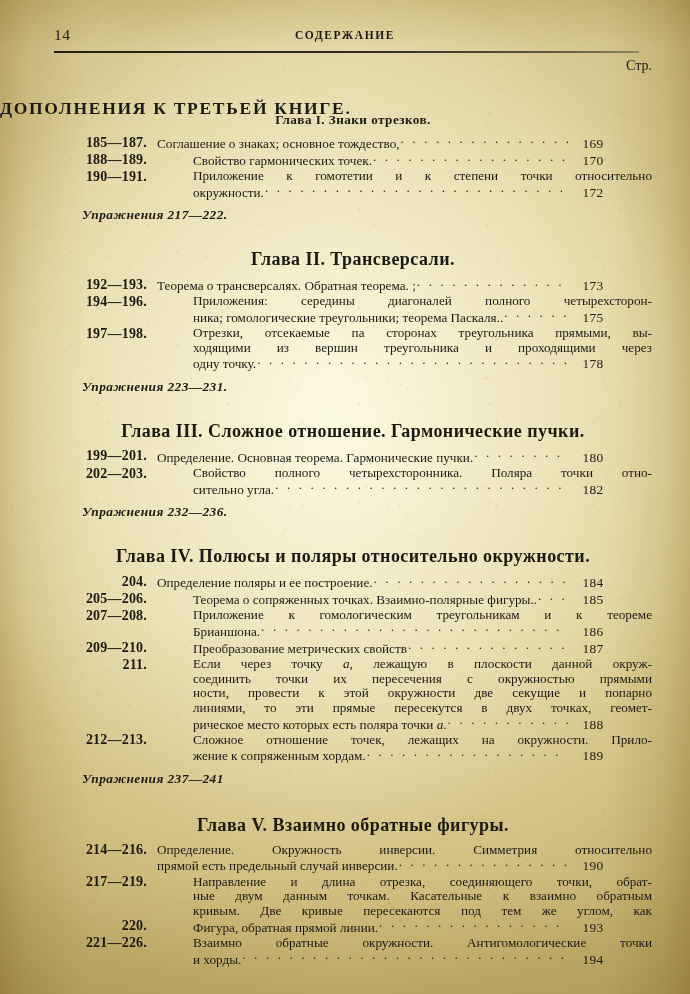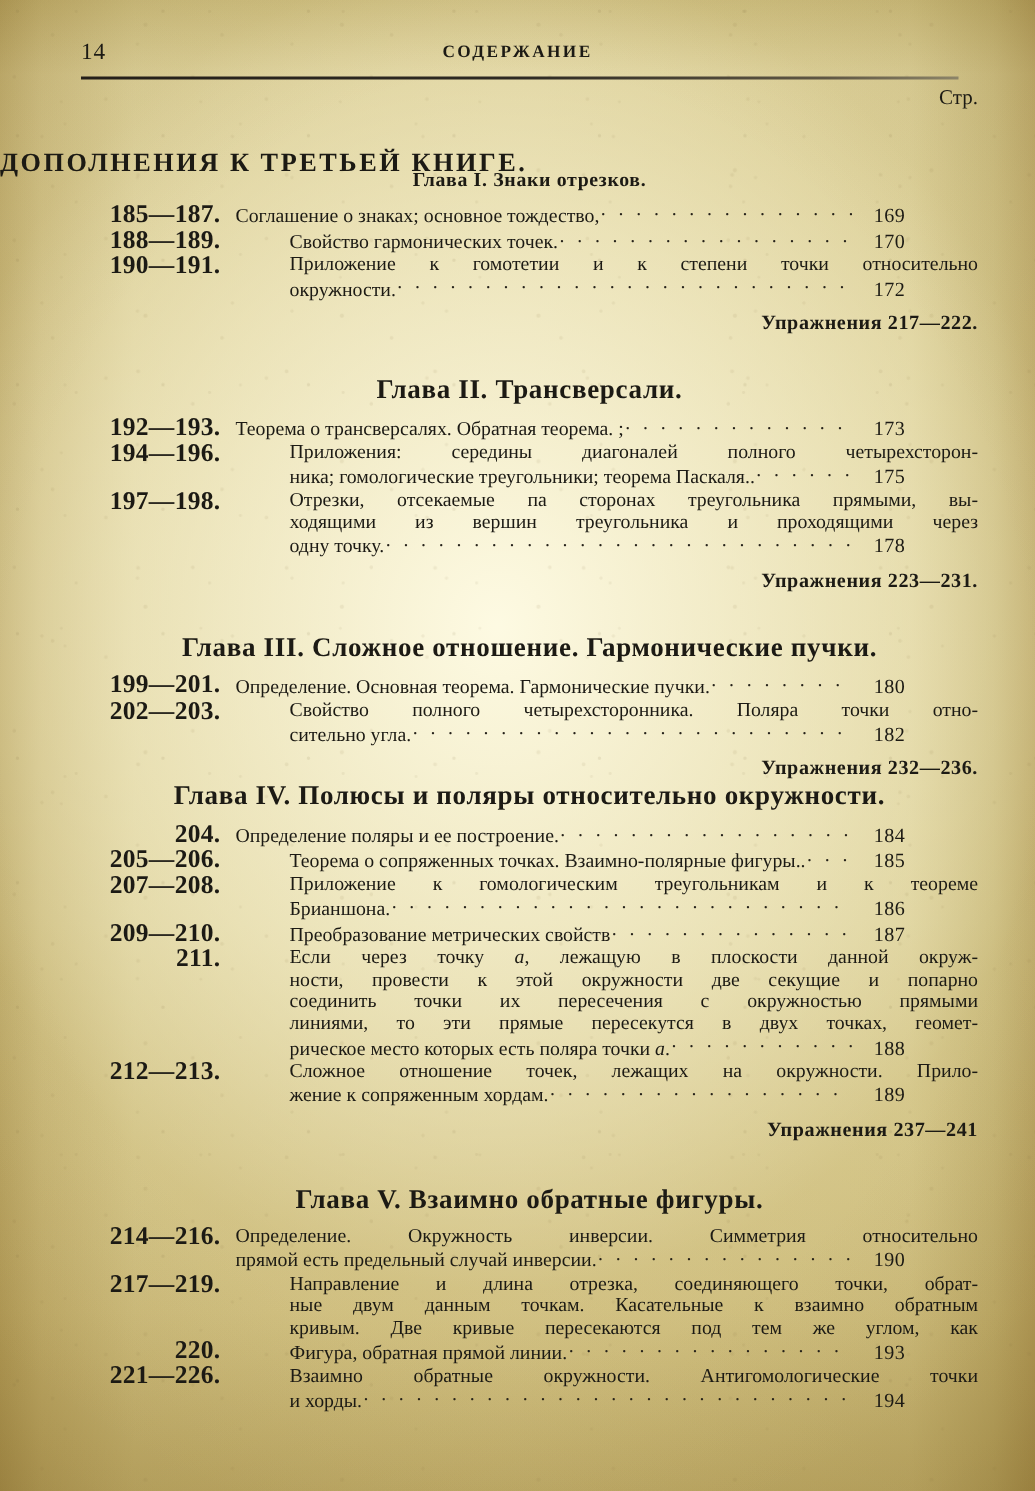--- a/index.html
+++ b/index.html
@@ -154,21 +154,21 @@
     display: flex;
     align-items: flex-start;
     font-size: 13.2px;
     line-height: 14.6px;
   }
   .entry-num {
     flex: 0 0 auto;
     width: 93px;
     text-align: right;
     font-weight: bold;
-    font-size: 17px;
+    font-size: 14px;
     letter-spacing: 0.2px;
     padding-top: 0.5px;
   }
   .entry-body {
     flex: 1 1 auto;
     padding-left: 10px;
     position: relative;
   }
   .eline {
     display: block;
@@ -209,35 +209,36 @@
     flex: 0 0 auto;
     width: 46px;
     text-align: center;
     font-size: 13.4px;
     letter-spacing: 0.3px;
     padding-right: 36px;
     box-sizing: content-box;
   }
 
   .exercises {
-    text-align: right;
+    text-align: left;
+    font-style: italic;
     font-weight: bold;
     font-size: 13.4px;
     letter-spacing: 0.4px;
     padding-left: 28px;
   }
 
   
   .chapter-block { padding: 0 38px 0 54px; }
   .chapter-block .chapter-title { margin-bottom: 7px; }
   .chapter-block .exercises { margin-top: 7px; }
   .c1 { margin-top: 0; }
   .c2 { margin-top: 26px; }
   .c3 { margin-top: 26px; }
-  .c4 { }
+  .c4 { margin-top: 26px; }
   .c5 { margin-top: 28px; }
 
   .chapter-block .entry + .entry { margin-top: 0.5px; gap: 36px; }
 </style>
 </head>
 <body>
 
 <div class="page"></div>
 <div class="grain"></div>
 <div class="vignette"></div>
@@ -399,22 +400,22 @@
                 <span class="txt">Преобразование метрических свойств</span>
                 <span class="leader"></span>
                 <span class="pageno">187</span>
               </span>
             </span>
           </li>
           <li class="entry">
             <span class="entry-num">211.</span>
             <span class="entry-body">
               <span class="eline just">Если через точку <i>a</i>, лежащую в плоскости данной окруж-</span>
+              <span class="eline just">соединить точки их пересечения с окружностью прямыми</span>
               <span class="eline just">ности, провести к этой окружности две секущие и попарно</span>
-              <span class="eline just">соединить точки их пересечения с окружностью прямыми</span>
               <span class="eline just">линиями, то эти прямые пересекутся в двух точках, геомет-</span>
               <span class="eline last">
                 <span class="txt">рическое место которых есть поляра точки <i>a</i>.</span>
                 <span class="leader"></span>
                 <span class="pageno">188</span>
               </span>
             </span>
           </li>
           <li class="entry">
             <span class="entry-num">212—213.</span>

